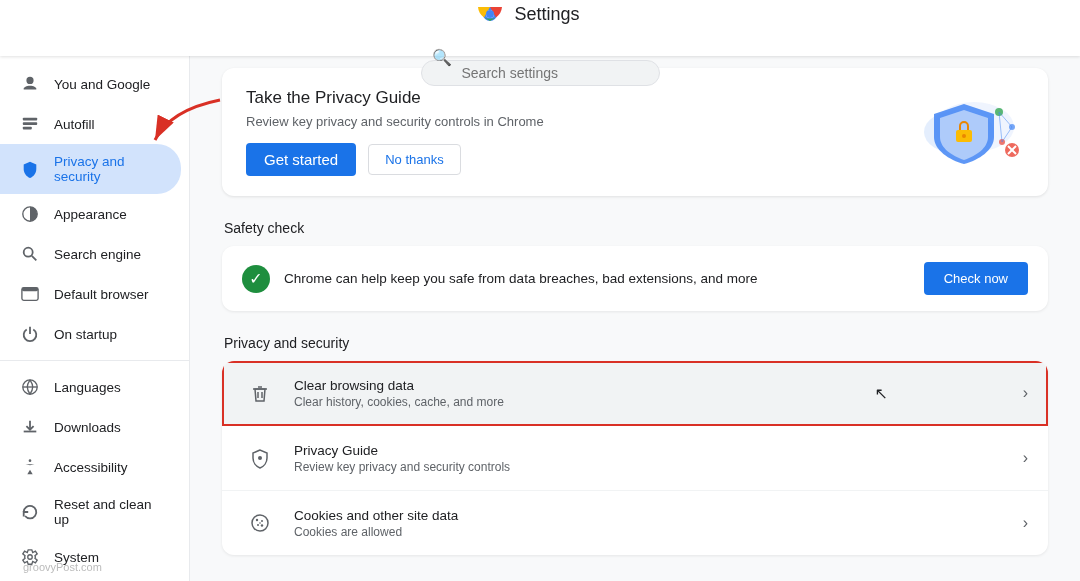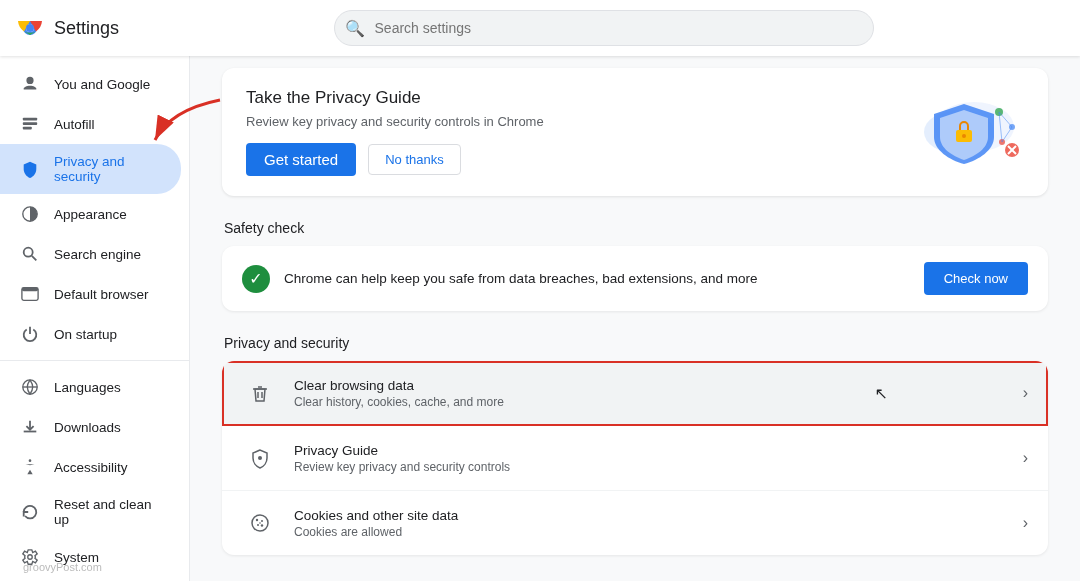--- a/index.html
+++ b/index.html
@@ -16,20 +16,21 @@
     
     .header {
       background: #fff;
       height: 56px;
       display: flex;
       align-items: center;
       padding: 0 16px;
       box-shadow: 0 1px 3px rgba(0,0,0,0.12);
       flex-shrink: 0;
       z-index: 10;
+      flex-direction: column;
     }
     .header-logo {
       display: flex;
       align-items: center;
       gap: 10px;
       margin-right: 24px;
     }
     .chrome-logo {
       width: 28px;
       height: 28px;
@@ -40,28 +41,29 @@
       color: #202124;
     }
     .search-bar {
       flex: 1;
       max-width: 540px;
       margin: 0 auto;
       position: relative;
     }
     .search-bar input {
       width: 100%;
-      height: 36px;
+      height: 26px;
       border: 1px solid #dfe1e5;
       border-radius: 24px;
       padding: 0 16px 0 40px;
       font-size: 14px;
       background: #f1f3f4;
       outline: none;
       color: #202124;
+      margin-top: 32px;
     }
     .search-icon-header {
       position: absolute;
       left: 12px;
       top: 50%;
       transform: translateY(-50%);
       color: #9aa0a6;
       font-size: 16px;
     }
 

